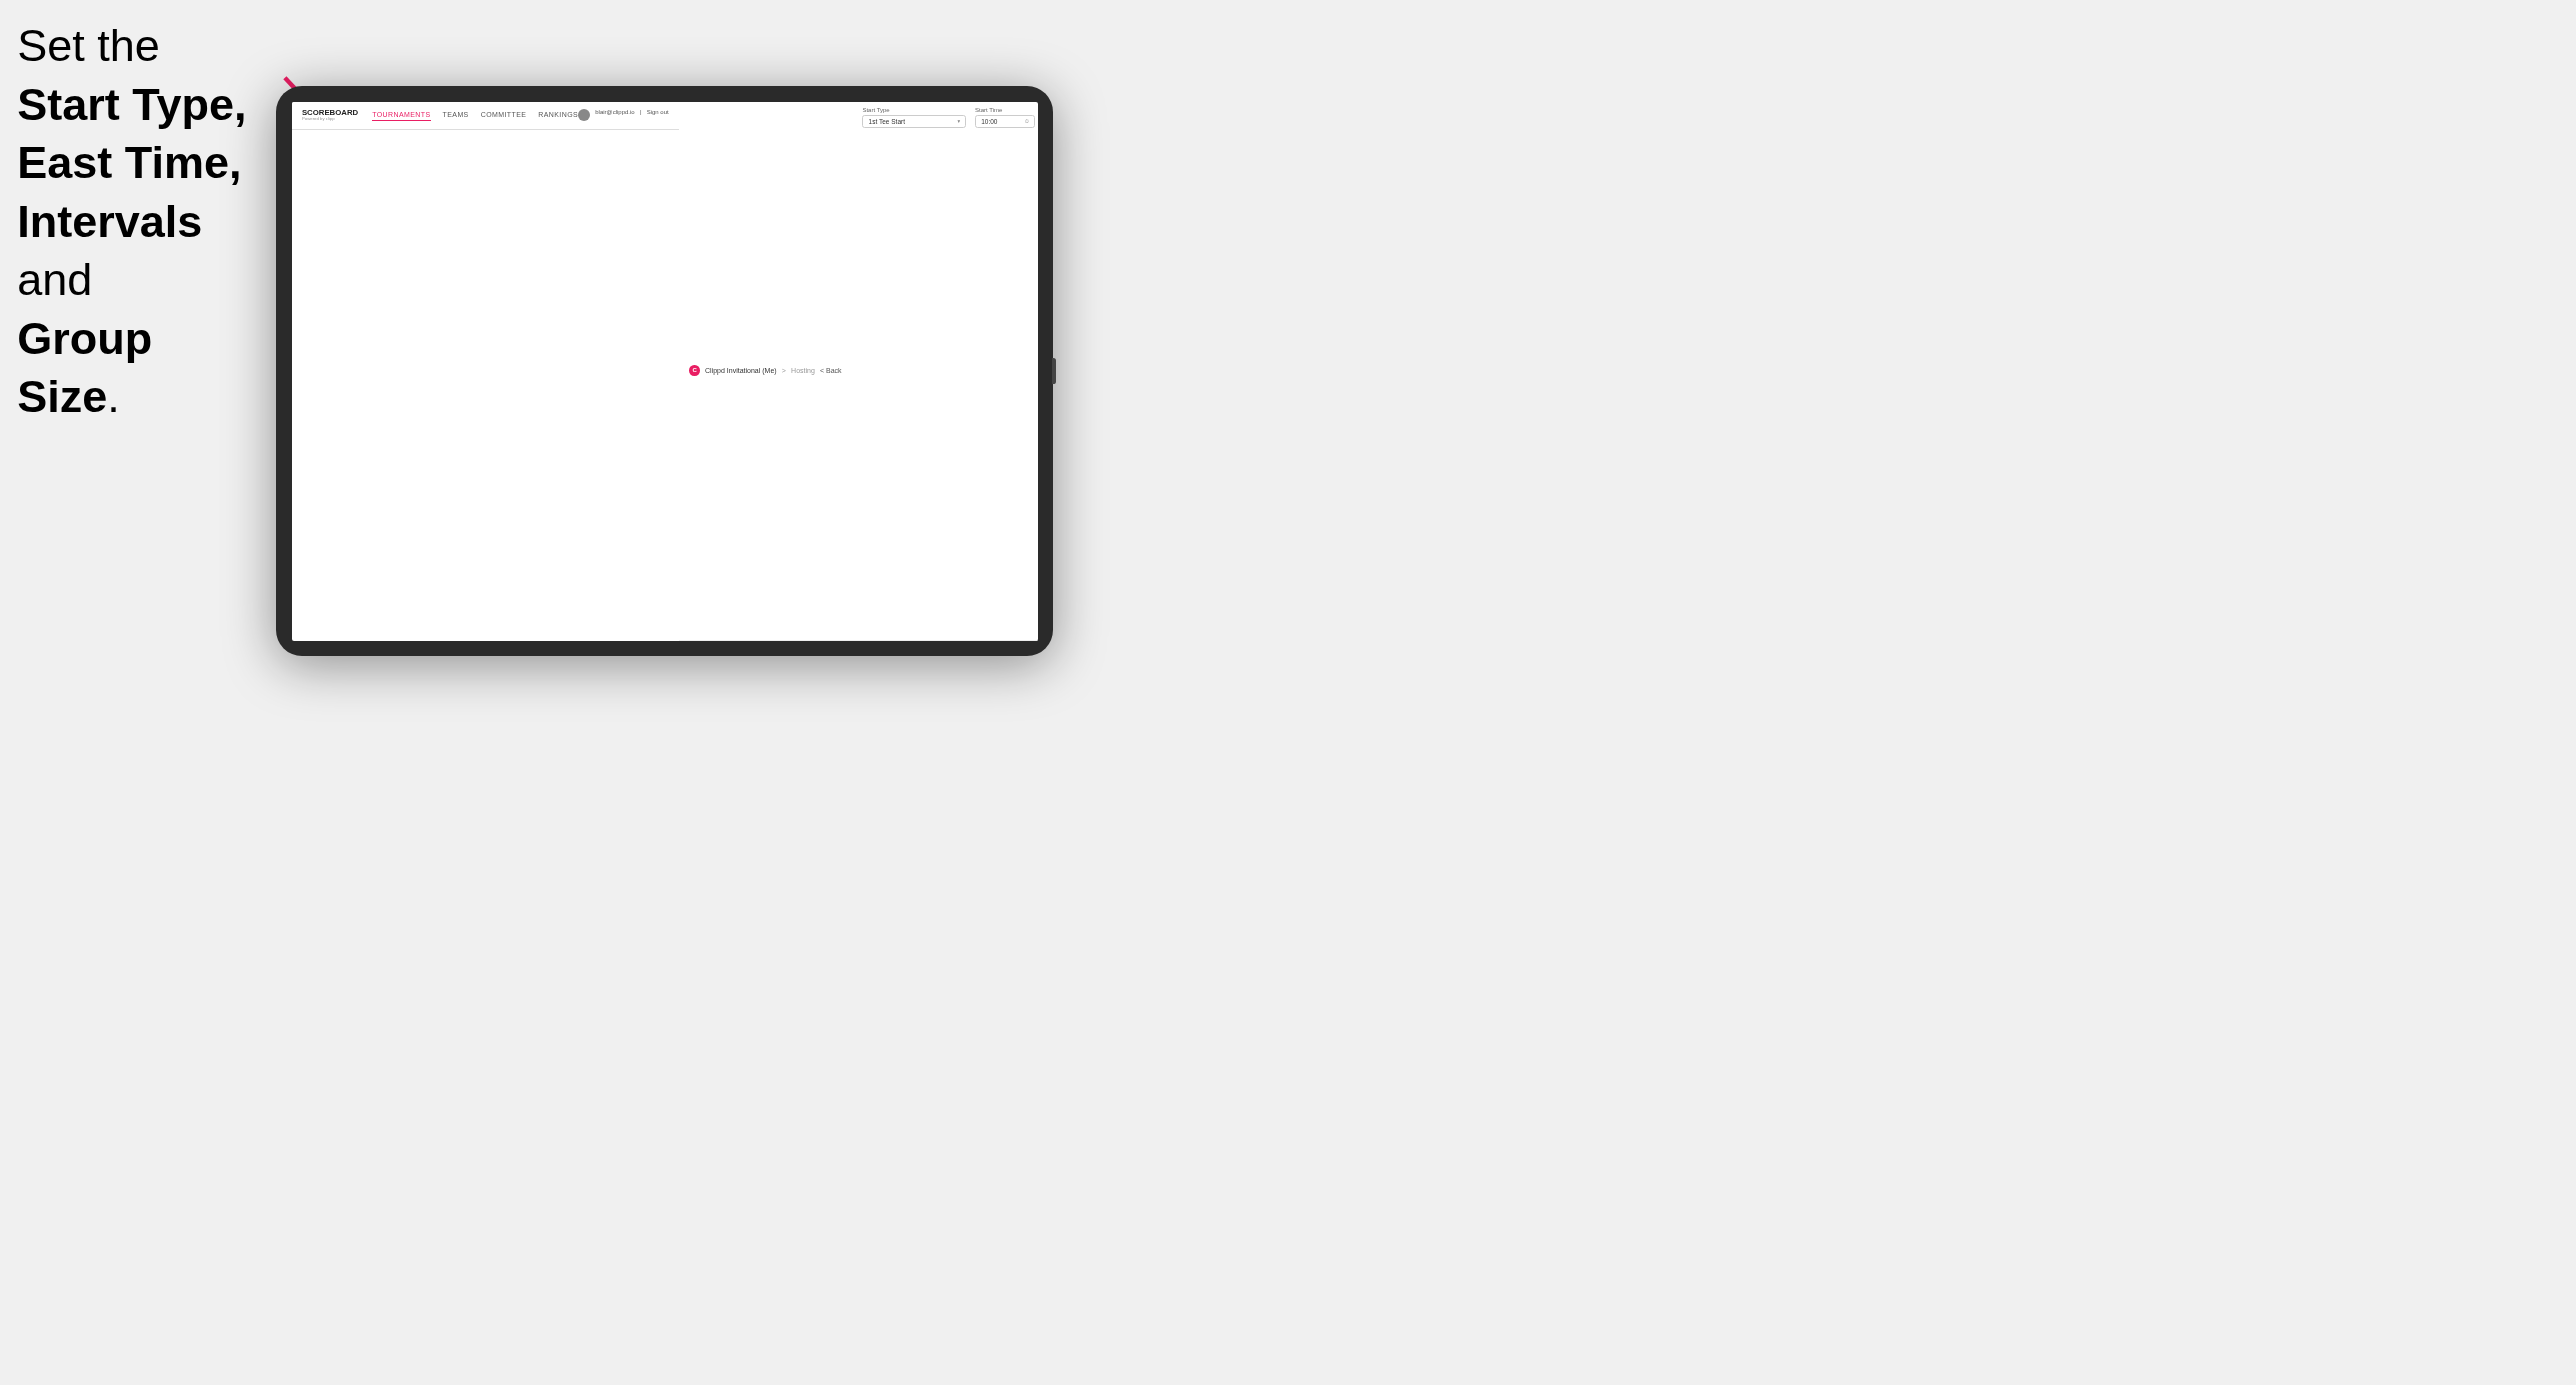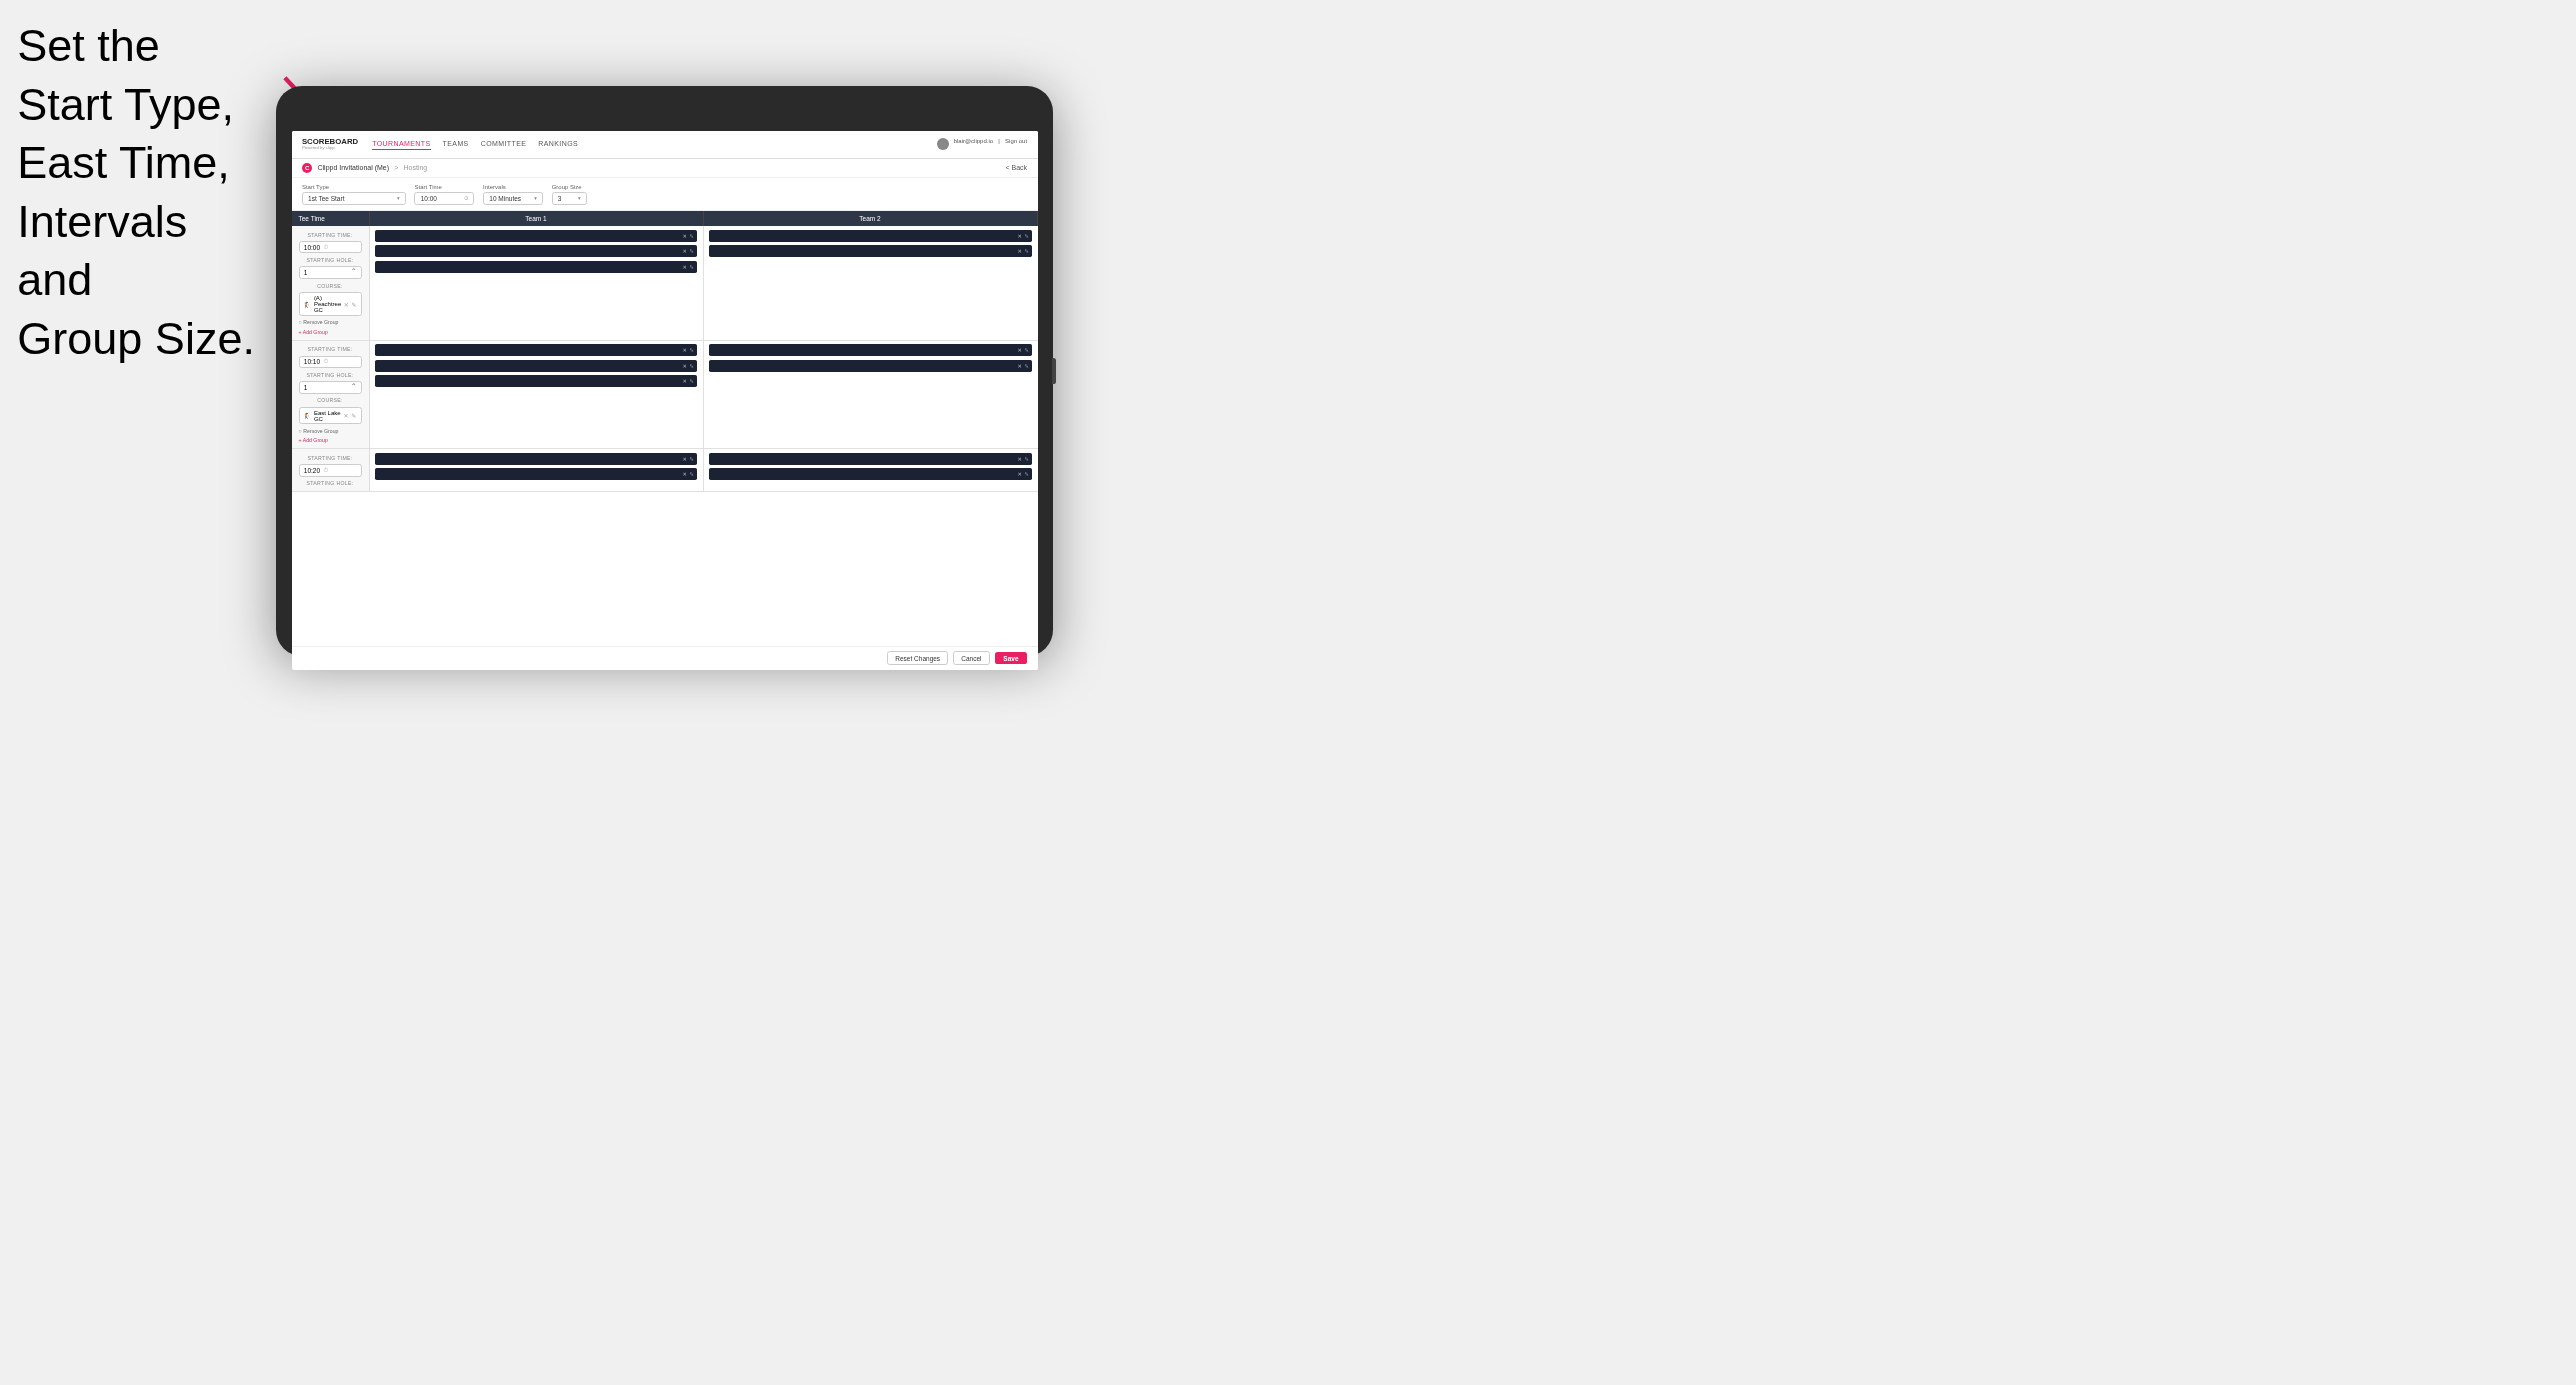--- a/index.html
+++ b/index.html
@@ -16,21 +16,21 @@
     .annotation {
       position: absolute;
       left: 17.3px;
       top: 17.3px;
       font-size: 45px;
       line-height: 1.3;
       color: #000;
       max-width: 242px;
     }
     .annotation b {
-      font-weight: 400;
+      font-weight: 700;
     }
 
     
     .arrow-container {
       position: absolute;
       left: 259px;
       top: 69px;
       width: 190px;
       height: 173px;
       pointer-events: none;
@@ -53,22 +53,20 @@
       box-shadow: 0 8.6px 52px rgba(0,0,0,0.4);
     }
 
     .tablet-screen {
       width: 100%;
       height: 100%;
       background: #fff;
       border-radius: 2px;
       overflow: hidden;
       display: flex;
-      flex-direction: column;
-      margin-top: 29px;
     }
 
     
     .navbar {
       display: flex;
       align-items: center;
       padding: 0 10.4px;
       height: 28px;
       border-bottom: 0.9px solid #ddd;
       background: #fff;

